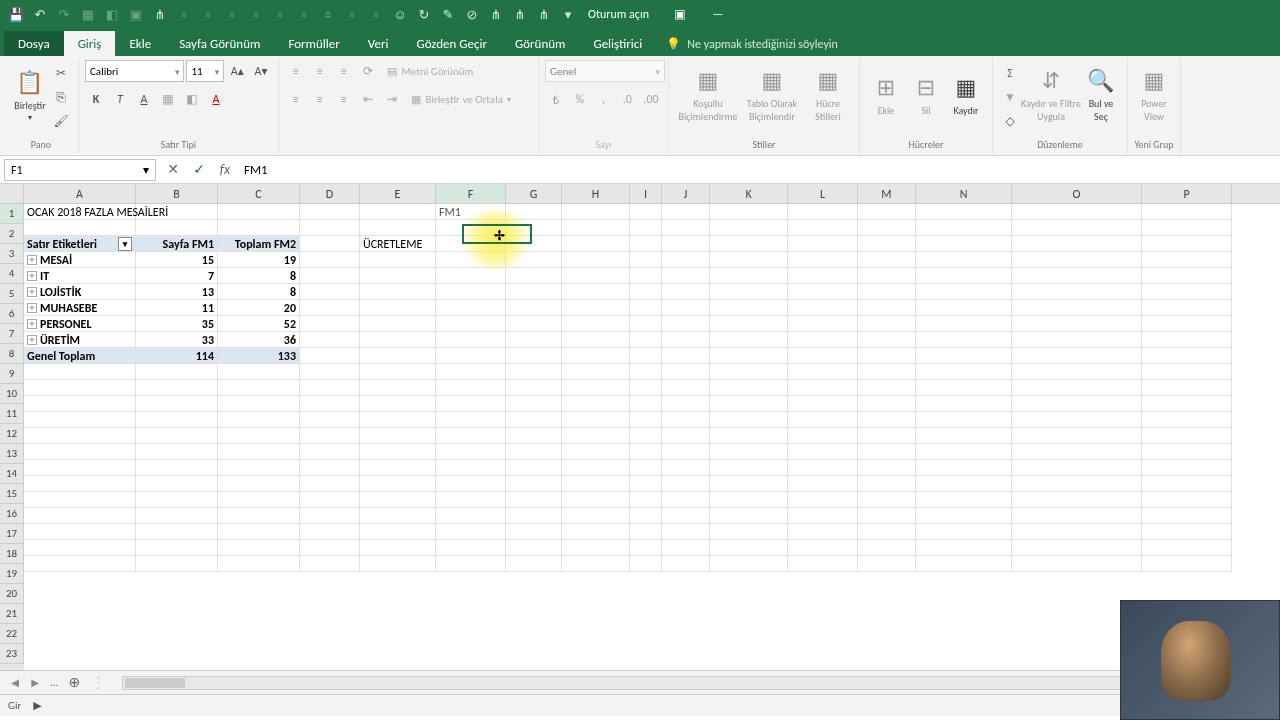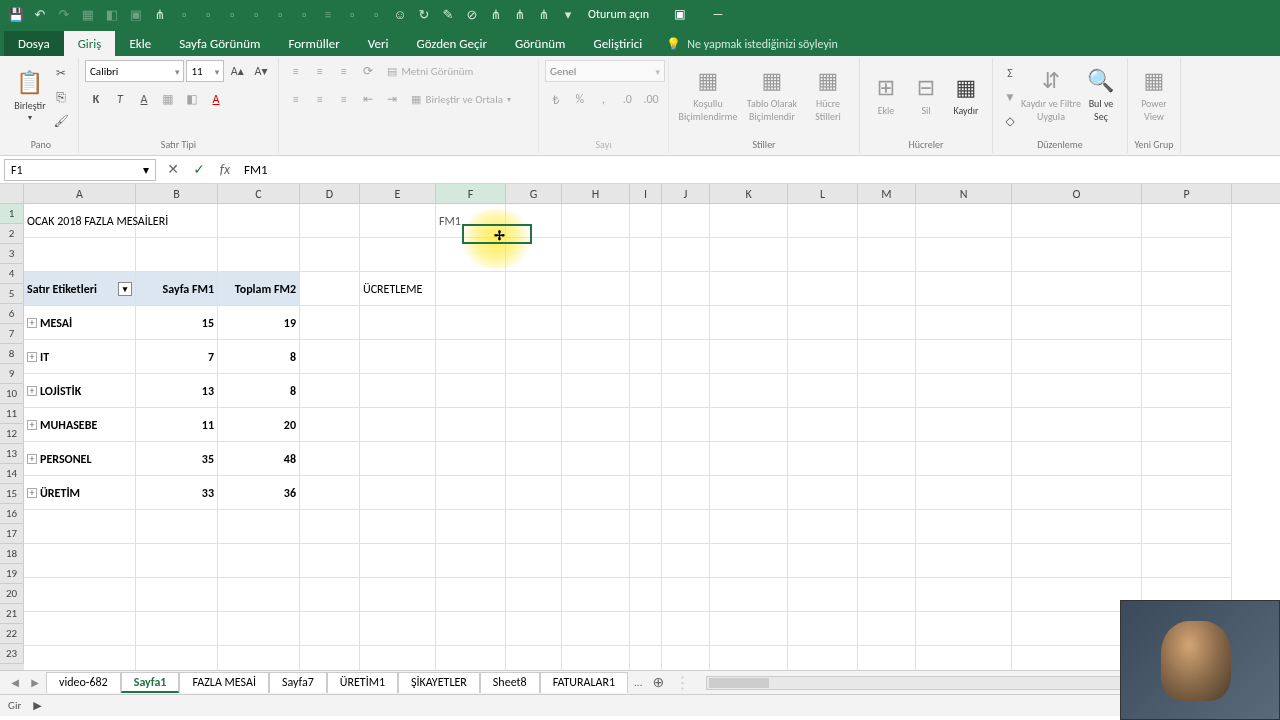--- a/index.html
+++ b/index.html
@@ -44,21 +44,21 @@
 .grid-area { position: relative; height: 486px; background: #fff; overflow: hidden; }
 .col-headers { height: 20px; display: flex; background: #e6e6e6; border-bottom: 1px solid #ccc; }
 .select-all { width: 24px; border-right: 1px solid #ccc; background: #e6e6e6; }
 .col-header { border-right: 1px solid #ccc; font-size: 12px; color: #444; display: flex; align-items: center; justify-content: center; background: #e6e6e6; }
 .col-header.active-col { background: #d4e8dd; }
 .grid-body { display: flex; height: 466px; }
 .row-headers { width: 24px; background: #e6e6e6; }
 .row-header { height: 20px; border-bottom: 1px solid #ccc; border-right: 1px solid #ccc; font-size: 11px; color: #444; display: flex; align-items: center; justify-content: center; }
 .row-header.active-row { background: #d4e8dd; }
 .cells { position: relative; flex: 1; }
-.cell-row { display: flex; height: 34px; }
+.cell-row { display: flex; height: 16px; }
 .cell { border-right: 1px solid #e0e0e0; border-bottom: 1px solid #e0e0e0; font-size: 12px; padding: 0 3px; display: flex; align-items: center; overflow: hidden; white-space: nowrap; }
 .cell.bold { font-weight: 600; }
 .cell.right { justify-content: flex-end; }
 .pivot-hdr { background: #dce6f1; font-weight: 600; }
 .expand { font-size: 10px; color: #666; margin-right: 3px; border: 1px solid #aaa; width: 10px; height: 10px; display: inline-flex; align-items: center; justify-content: center; line-height: 1; }
 .filter-drop { width: 14px; height: 14px; border: 1px solid #888; background: #fff; font-size: 9px; display: inline-flex; align-items: center; justify-content: center; margin-left: auto; }
 
 
 .active-cell-hl { position: absolute; pointer-events: none; }
 .hl-glow { position: absolute; width: 80px; height: 60px; border-radius: 50%; background: radial-gradient(circle, rgba(255,235,59,0.85) 0%, rgba(255,235,59,0.5) 40%, transparent 70%); left: 432px; top: 5px; }
@@ -506,21 +506,21 @@
           <div class="cell cN" style="width: 96px;"></div>
           <div class="cell cO" style="width: 130px;"></div>
           <div class="cell cP" style="width: 90px;"></div>
         </div>
         <div class="cell-row">
           <div class="cell cA" style="width: 112px;">
             <span class="expand">+</span>
             <span style="font-weight: 600;">PERSONEL</span>
           </div>
           <div class="cell cB right bold" style="width: 82px;">35</div>
-          <div class="cell cC right bold" style="width: 82px;">48</div>
+          <div class="cell cC right bold" style="width: 82px;">52</div>
           <div class="cell cD" style="width: 60px;"></div>
           <div class="cell cE" style="width: 76px;"></div>
           <div class="cell cF" style="width: 70px;"></div>
           <div class="cell cG" style="width: 56px;"></div>
           <div class="cell cH" style="width: 68px;"></div>
           <div class="cell cI" style="width: 32px;"></div>
           <div class="cell cJ" style="width: 48px;"></div>
           <div class="cell cK" style="width: 78px;"></div>
           <div class="cell cL" style="width: 70px;"></div>
           <div class="cell cM" style="width: 58px;"></div>
@@ -543,20 +543,38 @@
           <div class="cell cI" style="width: 32px;"></div>
           <div class="cell cJ" style="width: 48px;"></div>
           <div class="cell cK" style="width: 78px;"></div>
           <div class="cell cL" style="width: 70px;"></div>
           <div class="cell cM" style="width: 58px;"></div>
           <div class="cell cN" style="width: 96px;"></div>
           <div class="cell cO" style="width: 130px;"></div>
           <div class="cell cP" style="width: 90px;"></div>
         </div>
         <div class="cell-row">
+          <div class="cell cA pivot-hdr bold" style="width: 112px;">Genel Toplam</div>
+          <div class="cell cB pivot-hdr bold right" style="width: 82px;">114</div>
+          <div class="cell cC pivot-hdr bold right" style="width: 82px;">133</div>
+          <div class="cell cD" style="width: 60px;"></div>
+          <div class="cell cE" style="width: 76px;"></div>
+          <div class="cell cF" style="width: 70px;"></div>
+          <div class="cell cG" style="width: 56px;"></div>
+          <div class="cell cH" style="width: 68px;"></div>
+          <div class="cell cI" style="width: 32px;"></div>
+          <div class="cell cJ" style="width: 48px;"></div>
+          <div class="cell cK" style="width: 78px;"></div>
+          <div class="cell cL" style="width: 70px;"></div>
+          <div class="cell cM" style="width: 58px;"></div>
+          <div class="cell cN" style="width: 96px;"></div>
+          <div class="cell cO" style="width: 130px;"></div>
+          <div class="cell cP" style="width: 90px;"></div>
+        </div>
+        <div class="cell-row">
           <div class="cell cA" style="width: 112px;"></div>
           <div class="cell cB right" style="width: 82px;"></div>
           <div class="cell cC right" style="width: 82px;"></div>
           <div class="cell cD" style="width: 60px;"></div>
           <div class="cell cE" style="width: 76px;"></div>
           <div class="cell cF" style="width: 70px;"></div>
           <div class="cell cG" style="width: 56px;"></div>
           <div class="cell cH" style="width: 68px;"></div>
           <div class="cell cI" style="width: 32px;"></div>
           <div class="cell cJ" style="width: 48px;"></div>
@@ -783,30 +801,20 @@
           <div class="cell cO" style="width: 130px;"></div>
           <div class="cell cP" style="width: 90px;"></div>
         </div>
       </div>
   </div>
 </div>
 
 <div class="sheet-tabs">
   <span class="sheet-nav">◀</span>
   <span class="sheet-nav">▶</span>
-  <div id="sheets" style="display:flex;gap:0">
-      <div class="sheet-tab">video-682</div>
-      <div class="sheet-tab active">Sayfa1</div>
-      <div class="sheet-tab">FAZLA MESAİ</div>
-      <div class="sheet-tab">Sayfa7</div>
-      <div class="sheet-tab">ÜRETİM1</div>
-      <div class="sheet-tab">ŞİKAYETLER</div>
-      <div class="sheet-tab">Sheet8</div>
-      <div class="sheet-tab">FATURALAR1</div>
-    </div>
   <span style="font-size:11px;padding:0 4px;color:#666">...</span>
   <span class="sheet-add">⊕</span>
   <span style="color:#ccc;margin:0 4px">⋮</span>
   <div class="hscroll">
       <span style="position:absolute;left:2px;top:0;font-size:9px;color:#888">◀</span>
       <div class="hscroll-thumb"></div>
     </div>
 </div>
 
 <div class="status-bar">

